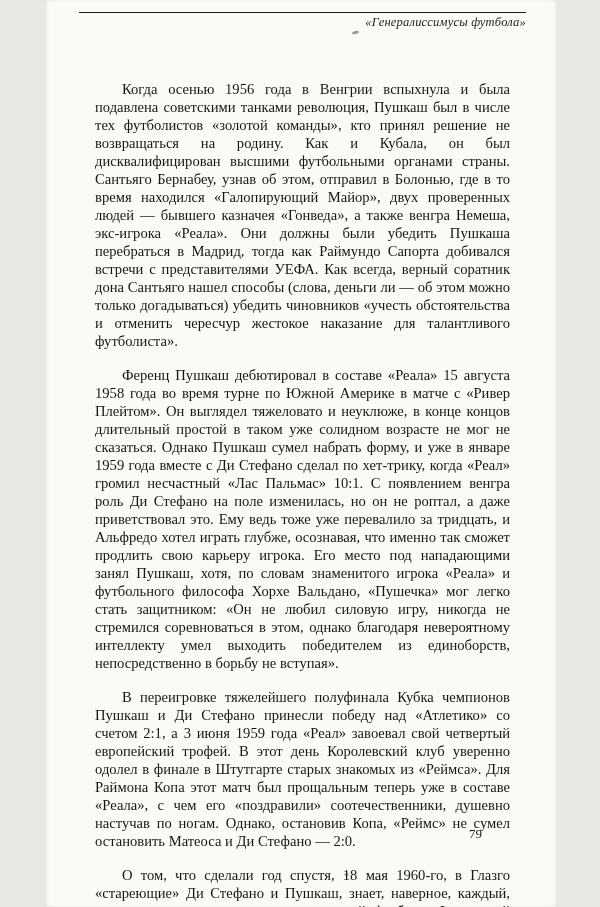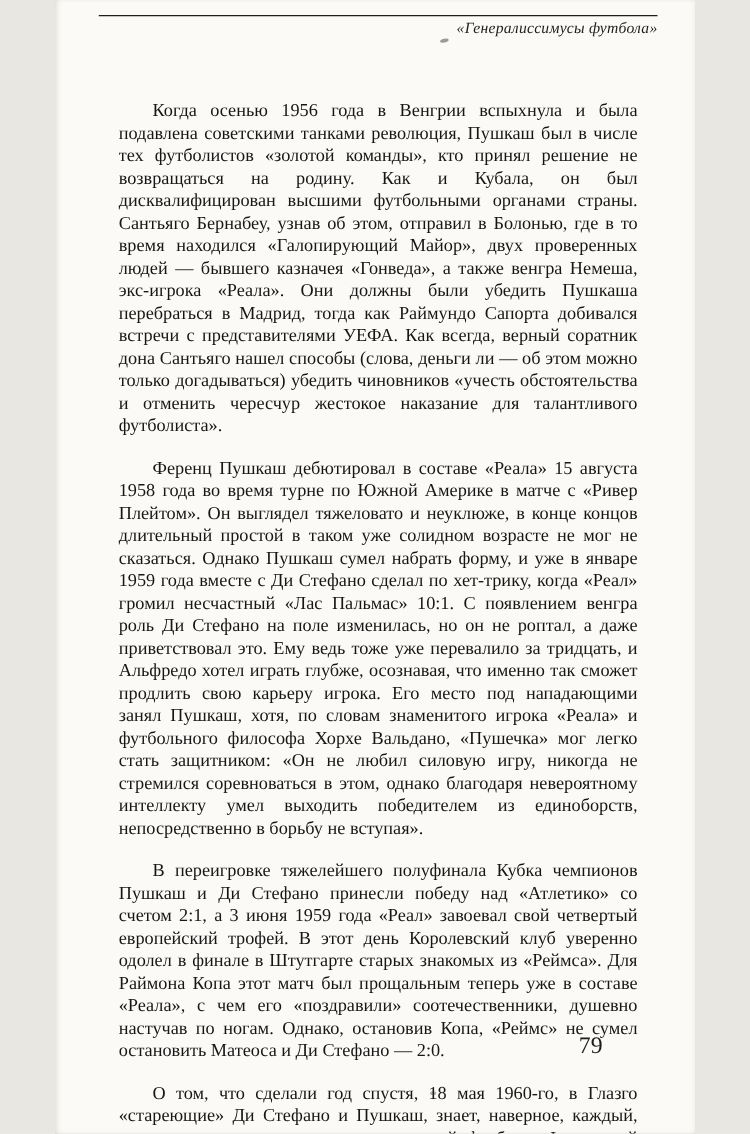--- a/index.html
+++ b/index.html
@@ -72,21 +72,21 @@
     text-indent: 27px;
   }
   .body-text p.continues {
     
     text-align-last: justify;
   }
   .page-number {
     position: absolute;
     top: 826px;
     right: 74px;
-    font-size: 19px;
+    font-size: 13px;
     color: #1b1b1b;
   }
 </style>
 </head>
 <body>
 
 <div class="page">
 
   <div class="running-head">
     <div class="head-rule"></div>

